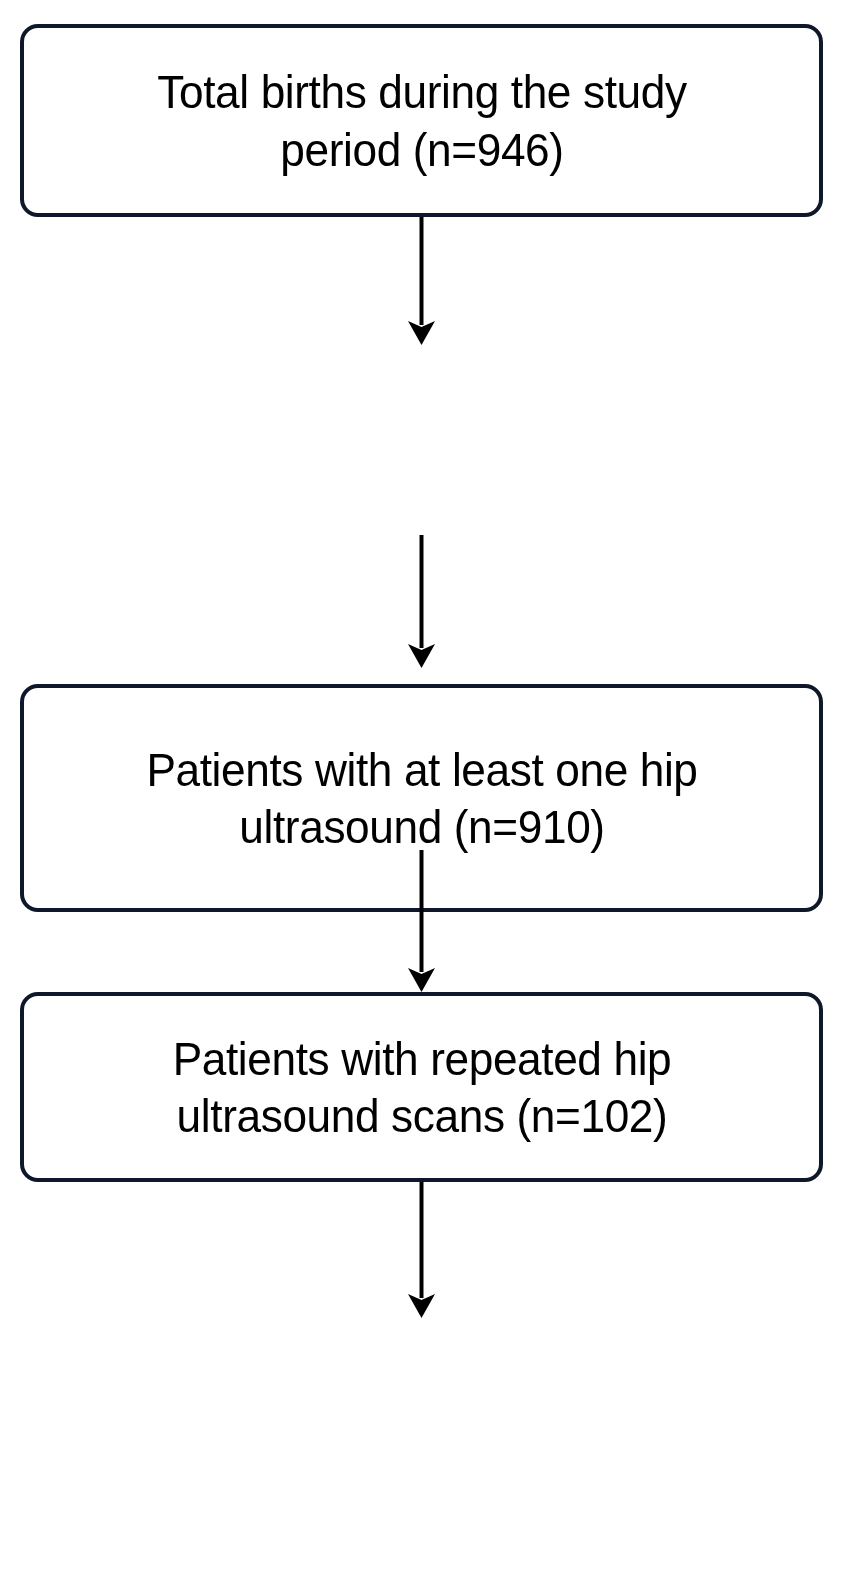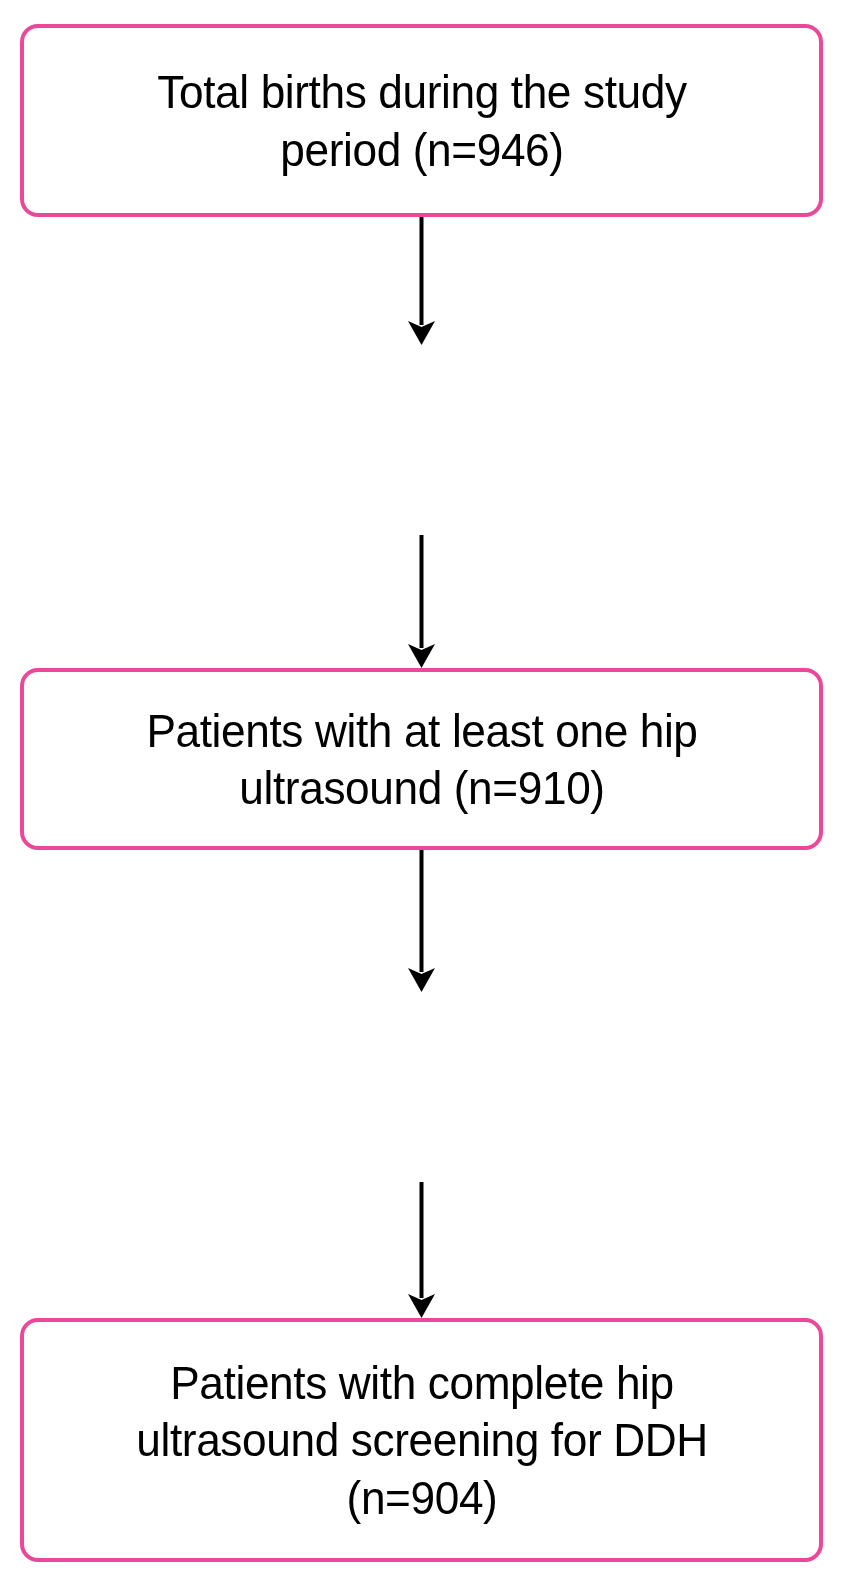--- a/index.html
+++ b/index.html
@@ -14,21 +14,21 @@
     height: 1586px;
     background: #ffffff;
     overflow: hidden;
     font-family: "Liberation Sans", "DejaVu Sans", sans-serif;
   }
   .flow-node {
     position: absolute;
     left: 20px;
     width: 803px;
     box-sizing: border-box;
-    border: 4px solid #ec4899;
+    border: 4px solid #0f172a;
     border-radius: 18px;
     background: #ffffff;
     display: flex;
     align-items: center;
     justify-content: center;
     text-align: center;
   }
   .flow-node-label {
     display: block;
     width: 640px;
@@ -37,21 +37,21 @@
     font-weight: 400;
     color: #000000;
     letter-spacing: -0.4px;
     transform: scaleX(0.94);
     transform-origin: center center;
     white-space: pre-line;
   }
   
   #node-0 { top: 24px;   height: 193px; }
   #node-1 { top: 345px;  height: 190px; }
-  #node-2 { top: 668px;  height: 182px; }
+  #node-2 { top: 684px;  height: 228px; }
   #node-3 { top: 992px;  height: 190px; }
   #node-4 { top: 1318px; height: 244px; }
 
   .flow-connector {
     position: absolute;
     left: 0;
     width: 848px;
     pointer-events: none;
   }
   #connector-0 { top: 217px;  height: 128px; }
@@ -96,27 +96,26 @@
 ultrasound (n=910)</span>
   </div>
 
   <div class="flow-connector" id="connector-2">
     <svg width="848" height="142" viewBox="0 0 848 142" xmlns="http://www.w3.org/2000/svg" aria-hidden="true">
       <line class="connector-line" x1="421.5" y1="0" x2="421.5" y2="122"></line>
       <path class="connector-head" d="M 408 118 L 421.5 142 L 435 118 L 421.5 124 Z"></path>
     </svg>
   </div>
 
+  <div class="flow-node" id="node-3">
+    <span class="flow-node-label">Patients with repeated hip
+ultrasound scans (n=102)</span>
+  </div>
 
   <div class="flow-connector" id="connector-3">
     <svg width="848" height="136" viewBox="0 0 848 136" xmlns="http://www.w3.org/2000/svg" aria-hidden="true">
       <line class="connector-line" x1="421.5" y1="0" x2="421.5" y2="116"></line>
       <path class="connector-head" d="M 408 112 L 421.5 136 L 435 112 L 421.5 118 Z"></path>
     </svg>
   </div>
 
-  <div class="flow-node" id="node-4">
-    <span class="flow-node-label">Patients with complete hip
-ultrasound screening for DDH
-(n=904)</span>
-  </div>
 
 </div>
 
 </body></html>

